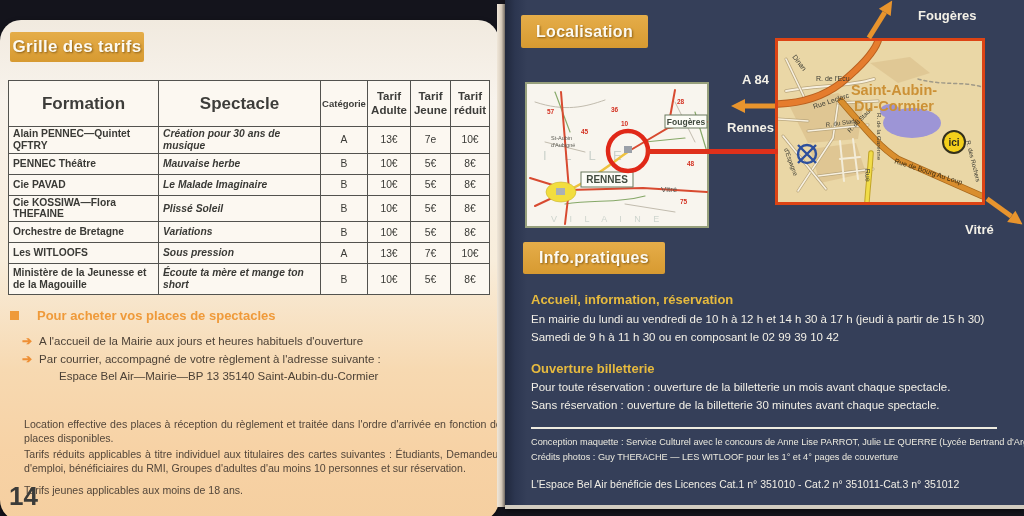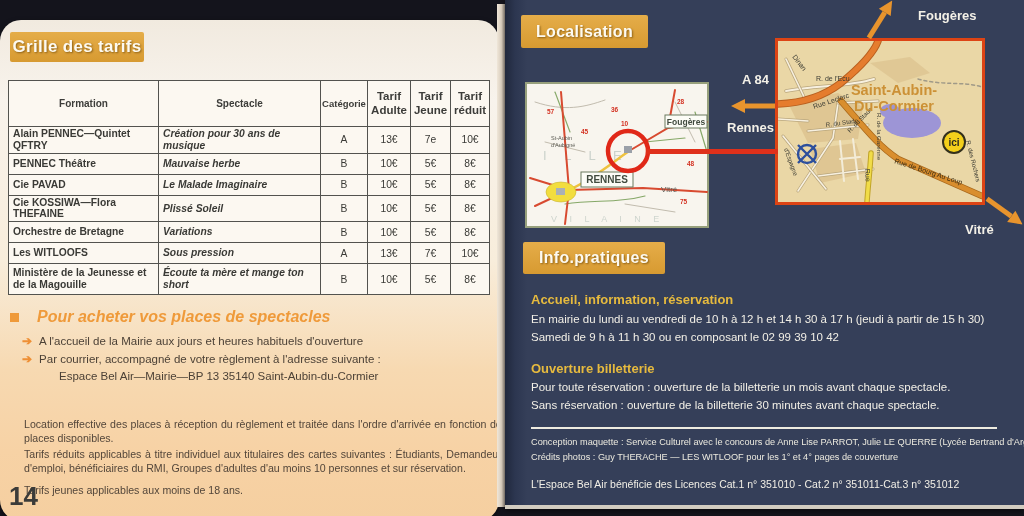--- a/index.html
+++ b/index.html
@@ -26,33 +26,33 @@
     color:#fdfaf1; font-weight:bold; letter-spacing:.3px;
     text-shadow:1px 1px 2px rgba(95,60,0,.65); border-radius:2px;
   }
   .badge-tarifs { left:10px; top:12px; width:134px; height:30px; font-size:17px; }
   .tarifs {
     position:absolute; left:8px; top:60px; width:481px;
     border-collapse:collapse; table-layout:fixed; background:#fcf8f1;
   }
   .tarifs th,.tarifs td { border:1.2px solid #53534f; overflow:hidden; }
   .tarifs thead tr { height:46px; }
-  .tarifs th { font-size:10px; color:#3d3d3a; font-weight:bold; }
+  .tarifs th { font-size:17px; color:#3d3d3a; font-weight:bold; }
   .tarifs th.small { font-size:9.5px; }
   .tarifs th.tarif { font-size:11.5px; line-height:1.15; }
   .tarifs td { font-size:10.3px; padding:1px 4px; color:#3a3a36; }
   .tarifs td.form { font-weight:bold; line-height:1.15; }
   .tarifs td.spec { font-weight:bold; font-style:italic; line-height:1.15; }
   .tarifs td.muted { color:#85857d; font-weight:normal; }
   .tarifs td.num { text-align:center; }
   .tarifs tr.r { height:21px; }
   .tarifs tr.r-last { height:31px; }
   .buy-head {
-    position:absolute; left:10px; top:288px; color:#ef9a3a; font-size:16px; font-weight:bold;
-    display:flex; align-items:center;font-style:italic;
+    position:absolute; left:10px; top:288px; color:#ef9a3a; font-size:13px; font-weight:bold;
+    display:flex; align-items:center;
   }
   .buy-sq { display:inline-block; width:9px; height:9px; background:#ef9a3a; margin-right:18px; }
   .buy-item { position:absolute; left:22px; font-size:11.5px; color:#4c4136; }
   .buy-item .arr { color:#ee8f35; font-weight:bold; margin-right:7px; font-size:12px; }
   .buy-addr { position:absolute; left:59px; top:350px; font-size:11.5px; color:#4c4136; }
   .note {
     position:absolute; left:8px; width:483px; margin:16px;
     font-size:10.6px; line-height:1.28; color:#53463a; text-align:justify;
   }
   .pagenum { position:absolute; left:9px; top:461px; font-size:26px; font-weight:bold; color:#3b3b39; }

